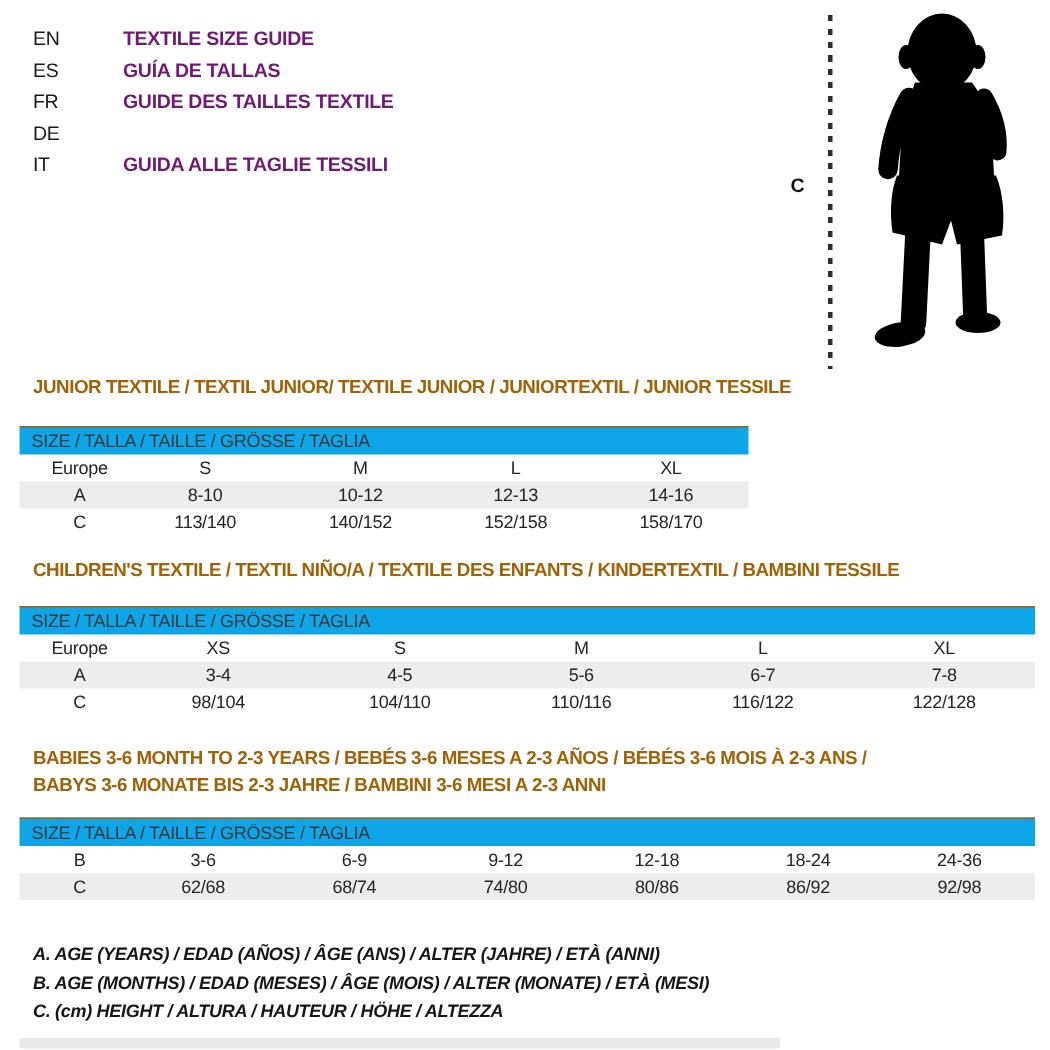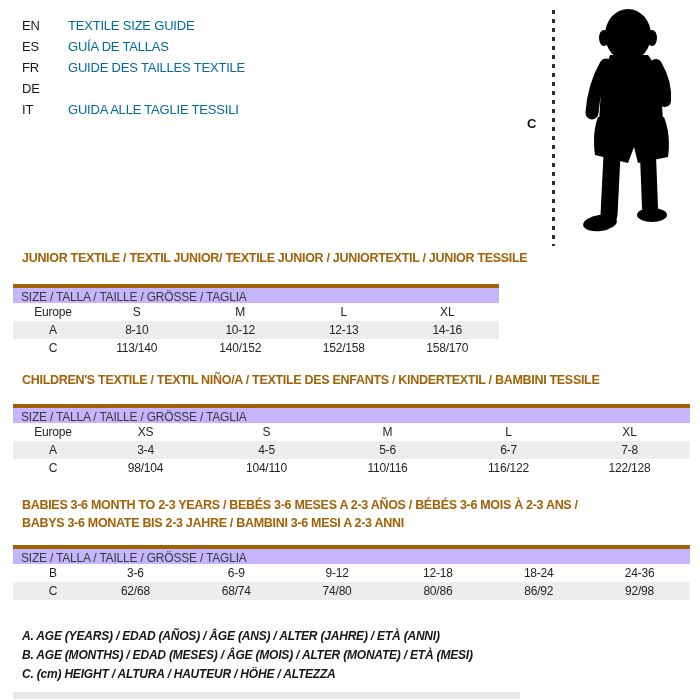--- a/index.html
+++ b/index.html
@@ -5,21 +5,21 @@
   html,body{margin:0;padding:0;}
   body{
     width:700px;height:700px;position:relative;background:#ffffff;
     font-family:"Liberation Sans","DejaVu Sans",sans-serif;
     color:#1f1f1f;overflow:hidden;
   }
   
   .lang-block{position:absolute;left:22px;top:15px;}
   .lang-row{display:flex;height:21px;align-items:center;}
   .lang-code{width:46px;font-size:13px;font-weight:normal;letter-spacing:-0.2px;color:#181818;}
-  .lang-label{font-size:13px;font-weight:normal;letter-spacing:-0.2px;color:#0369a1;white-space:nowrap;}
+  .lang-label{font-size:13px;font-weight:bold;letter-spacing:-0.2px;color:#701a75;white-space:nowrap;margin-left:14px;}
 
   
   .measure-line{
     position:absolute;left:552px;top:10px;width:3px;height:236px;
     background:repeating-linear-gradient(to bottom,#2e2e2e 0px,#2e2e2e 4px,transparent 4px,transparent 9px);
   }
   .measure-label{position:absolute;left:527px;top:116px;font-size:13px;font-weight:bold;color:#111;}
   .toddler{position:absolute;left:564px;top:5px;width:135px;height:240px;}
 
   
@@ -30,21 +30,21 @@
   .t-junior{top:249px;}
   .t-children{top:371px;}
   .t-babies{top:496px;}
 
   
   .size-table{position:absolute;left:13px;}
   .st-junior{top:284px;width:486px;}
   .st-children{top:404px;width:677px;}
   .st-babies{top:545px;width:677px;}
   .bar{
-    height:19px;line-height:19px;background:#c4b5fd;border-top:4px solid #a16207;
+    height:19px;line-height:19px;background:#0ea5e9;border-top:1px solid #a16207;
     font-size:12px;color:#3a3a3a;padding-left:8px;letter-spacing:-0.2px;box-sizing:border-box;
   }
   .trow{display:flex;height:18px;line-height:18px;font-size:12px;letter-spacing:-0.2px;color:#242424;}
   .trow.shaded{background:#ededed;}
   .trow .lbl{width:72px;padding-left:8px;box-sizing:border-box;text-align:center;}
   .trow .cell{flex:1;text-align:center;}
 
   
   .notes{position:absolute;left:22px;top:627px;font-style:italic;}
   .note-line{font-size:12px;font-weight:bold;letter-spacing:-0.2px;color:#161616;line-height:19px;white-space:nowrap;}

